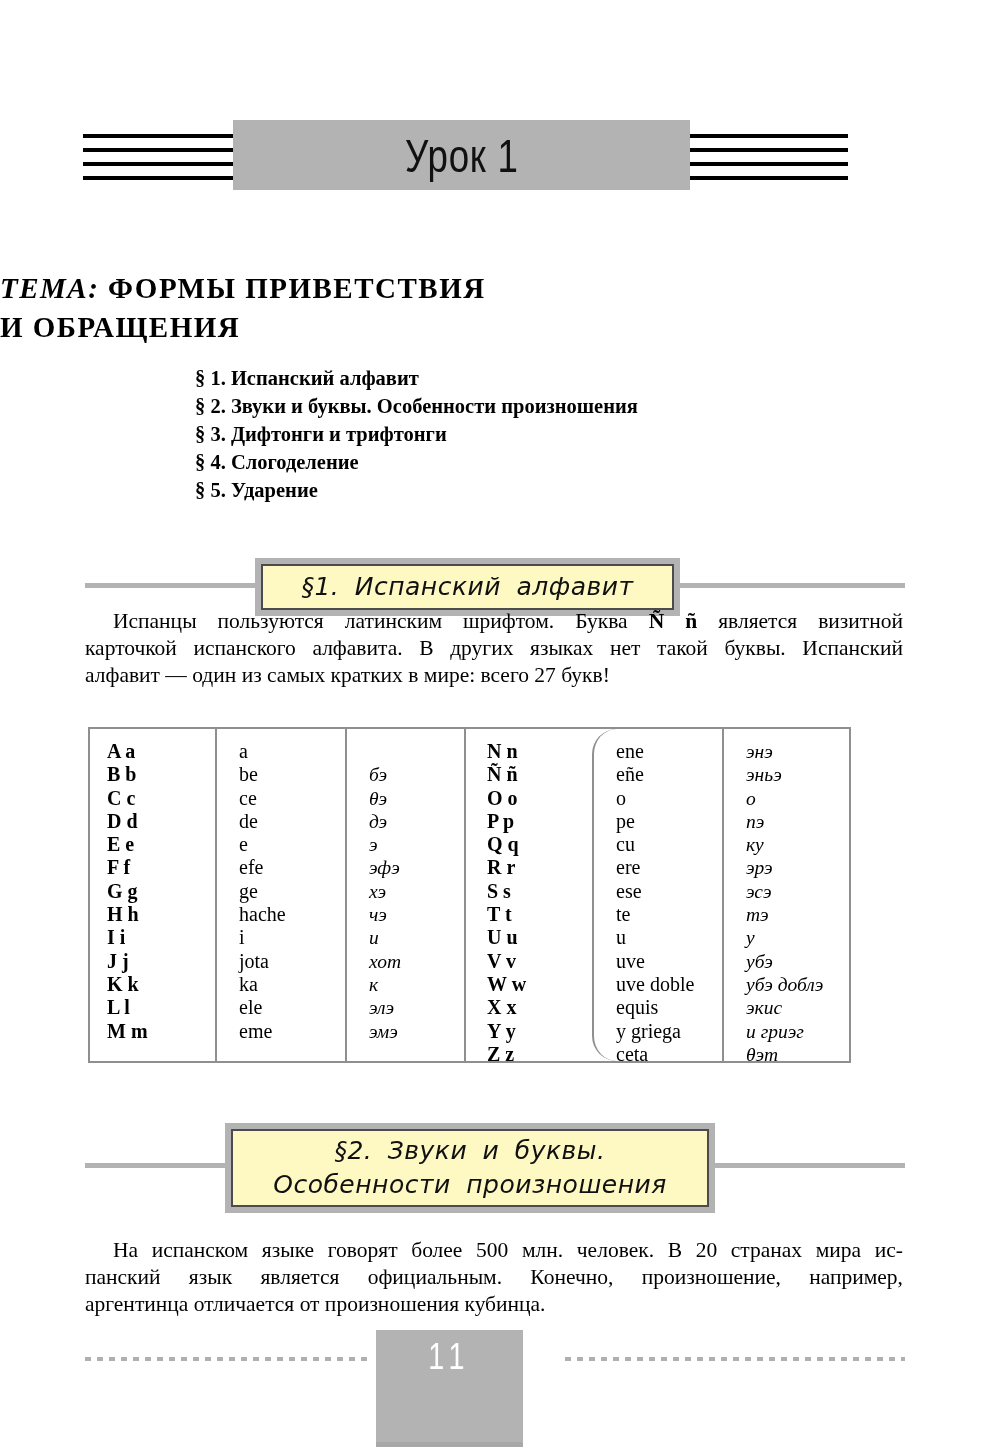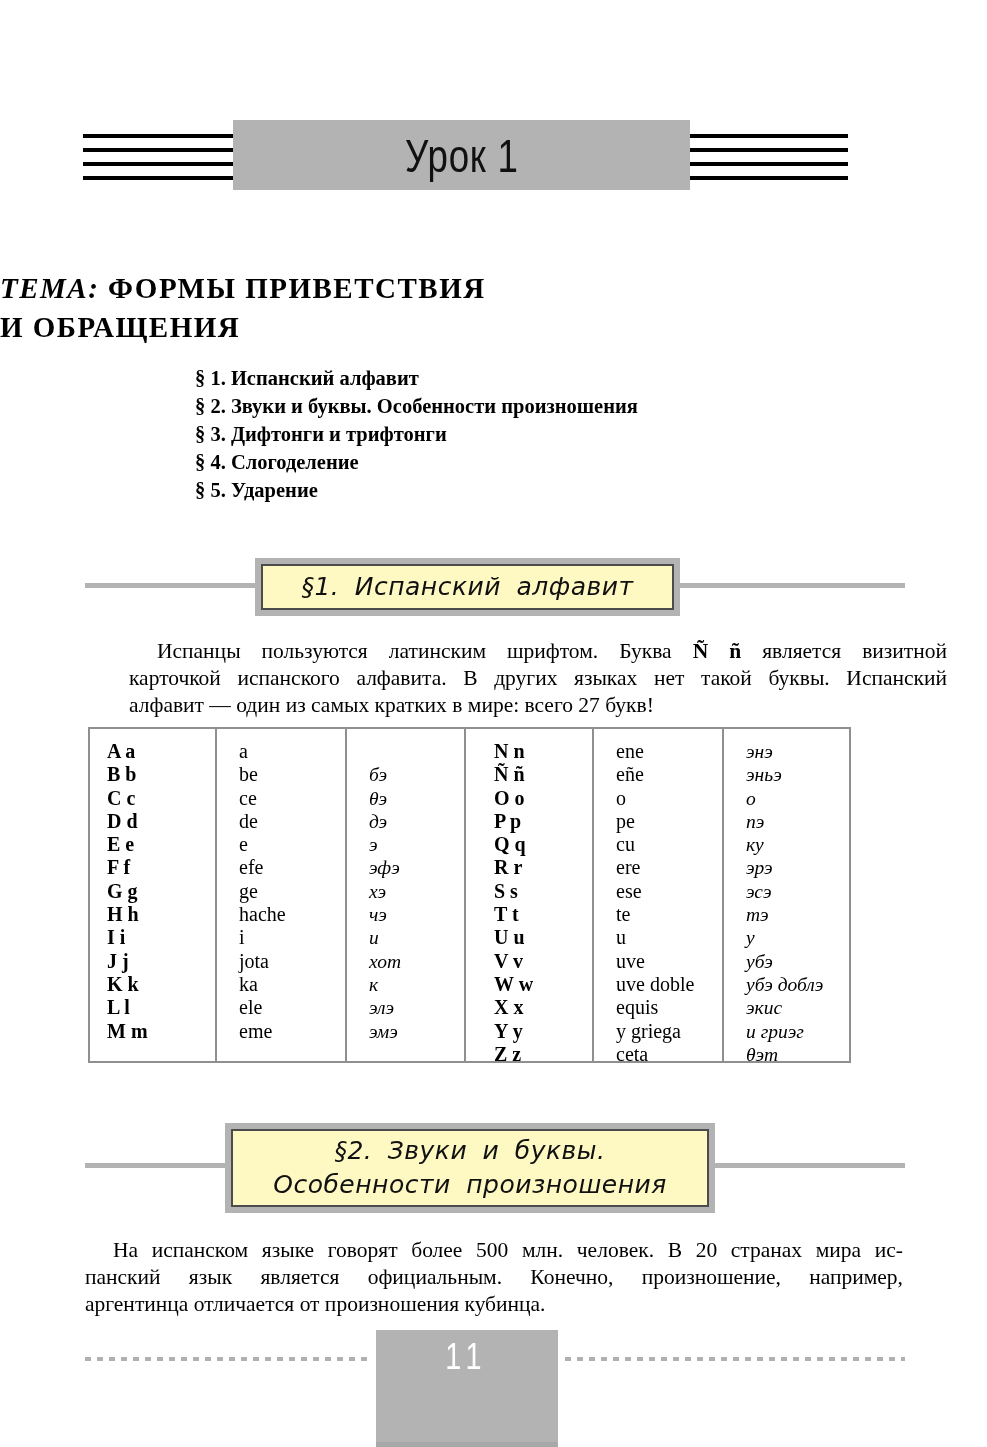--- a/index.html
+++ b/index.html
@@ -57,52 +57,52 @@
   .sec1-rule-r { left:680px; top:583px; width:225px; }
   .sec2-box { left:225px; top:1123px; width:490px; height:90px; }
   .sec2-rule-l { left:85px;  top:1163px; width:140px; }
   .sec2-rule-r { left:715px; top:1163px; width:190px; }
 
   
   .para {
     position:absolute; left:85px; width:818px;
     font-size:21.5px; line-height:27px;
   }
-  .para-1 { top:638px;margin-left:44px; }
+  .para-1 { top:608px; }
   .para-2 { top:1237px; }
   .pline { text-align:justify; text-align-last:justify; white-space:normal; }
   .pline.last { text-align:left; text-align-last:left; }
   .pline.indent { text-indent:28px; }
   .b { font-weight:bold; }
 
   
   .alpha-table {
     position:absolute; left:88px; top:727px; width:763px; height:336px;
     border:2px solid #8f8f8f; box-sizing:border-box;
     display:flex; background:#fff;
   }
   .col { box-sizing:border-box; padding-top:11px; }
   .col + .col { border-left:2px solid #8f8f8f; }
   .col-letters-l { width:125px; padding-left:17px; }
   .col-names-l   { width:130px; padding-left:22px; }
   .col-trans-l   { width:119px; padding-left:22px; }
-  .col-letters-r { width:128px; padding-left:28px; }
-  .col-names-r   { width:130px; padding-left:22px; }
+  .col-letters-r { width:128px; padding-left:21px; }
+  .col-names-r   { width:130px; padding-left:22px;border-radius:25px; }
   .col-trans-r   { flex:1;      padding-left:22px; }
   .cell { height:23.3px; line-height:23.3px; font-size:20px; white-space:nowrap; }
   .cell.letter { font-weight:bold; }
   .cell.trans  { font-style:italic; font-size:19.5px; }
 
   
   .dash { position:absolute; top:1357px; height:4px;
     background:repeating-linear-gradient(90deg,#b0b0b0 0 6px,transparent 6px 12px); }
   .dash-left  { left:85px;  width:283px; }
   .dash-right { left:565px; width:340px; }
   .footer-box {
-    position:absolute; left:376px; top:1330px; width:182px; height:117px;
+    position:absolute; left:376px; top:1330px; width:147px; height:117px;
     background:#b3b3b3; border-bottom:5px solid #a8a8a8; box-sizing:border-box;
     text-align:center;
   }
   .footer-box .num {
     display:inline-block; margin-top:6px; color:#fff;
     font-family:"Liberation Sans", sans-serif; font-size:36px;
     letter-spacing:8px; transform:scaleX(0.8);
   }
 </style>
 </head>

